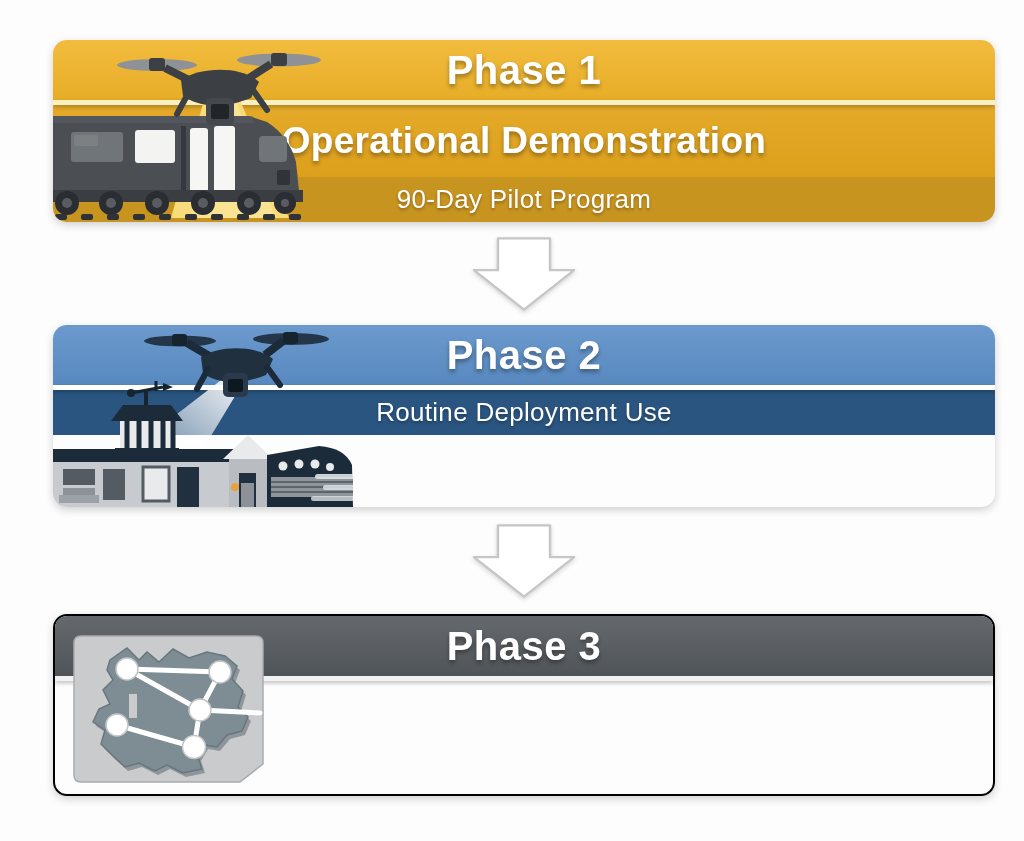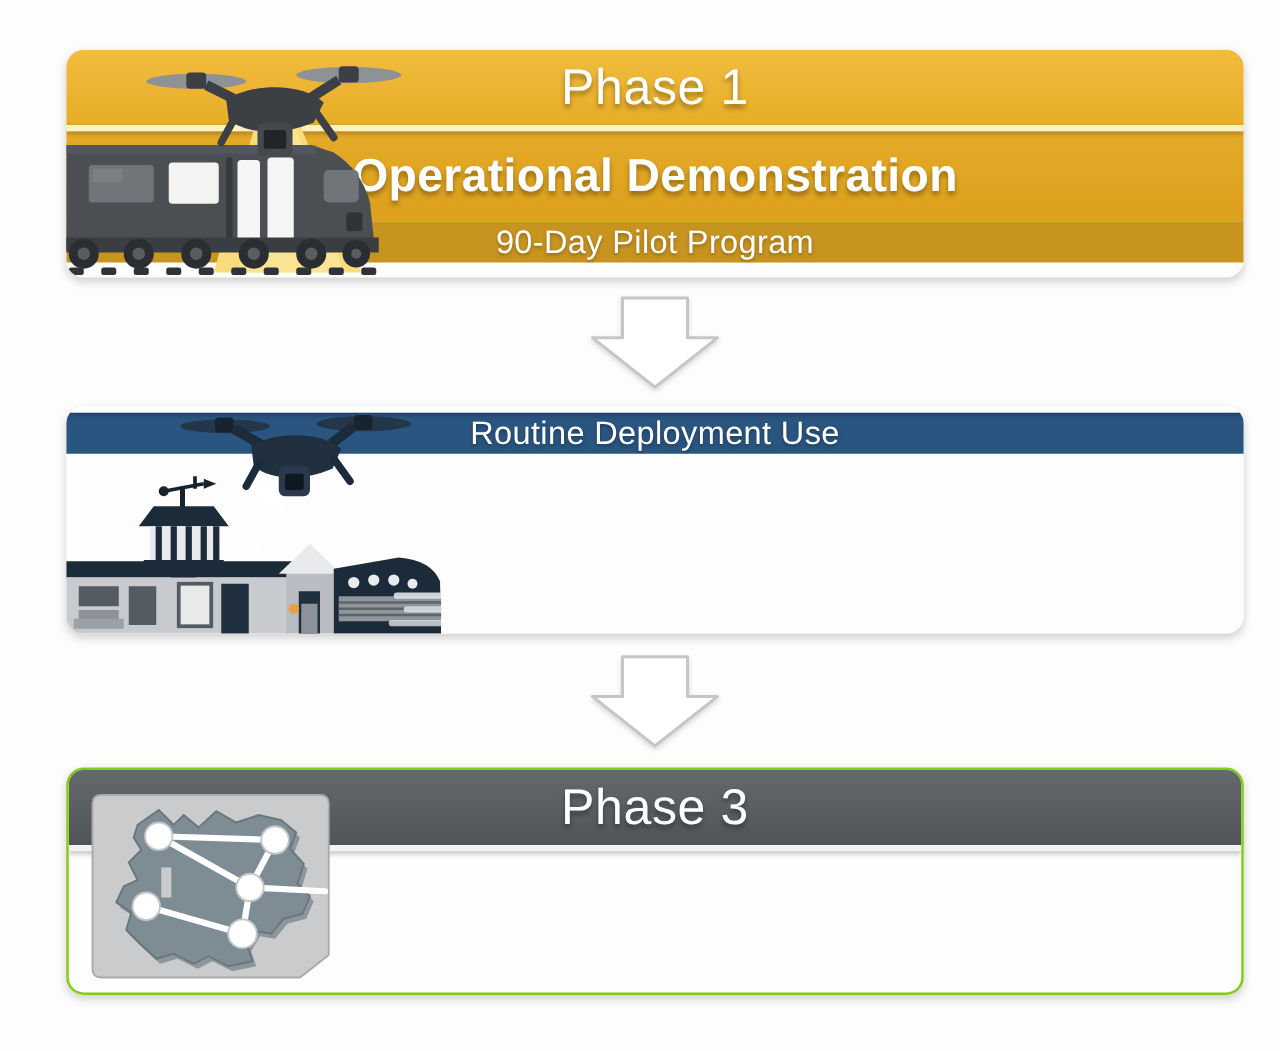--- a/index.html
+++ b/index.html
@@ -5,45 +5,45 @@
   * { margin:0; padding:0; box-sizing:border-box; }
   html,body { width:1024px; height:841px; font-family:"Liberation Sans","DejaVu Sans",sans-serif; background:#FDFDFD; overflow:hidden; }
 
   .stack { position:relative; width:942px; margin:40px 0 0 53px; }
 
   .band {
     position:relative; width:942px; height:182px;
     border-radius:14px; overflow:hidden;
     box-shadow:0 3px 8px rgba(0,0,0,0.18);
   }
-  .band[data-phase-index="2"] { border:2px solid #84cc16; }
+  .band[data-phase-index="2"] { border:2px solid #000000; }
 
   .strip { position:relative; width:100%; }
   .strip.top {
     height:60px;
     background:linear-gradient(rgba(255,255,255,0.10), rgba(0,0,0,0.04)), var(--c-top);
     display:flex; align-items:center; justify-content:center;
   }
   .strip.divider {
     height:5px; background:var(--c-divider);
     box-shadow:0 2px 4px rgba(0,0,0,0.25);
     position:relative; z-index:1;
   }
   .strip.middle {
     height:72px;
     background:linear-gradient(rgba(255,255,255,0.05), rgba(0,0,0,0.03)), var(--c-middle);
     display:flex; align-items:center; justify-content:center;
   }
   .strip.bottom {
-    height:33px; background:var(--c-bottom);
+    height:45px; background:var(--c-bottom);
     display:flex; align-items:center; justify-content:center;text-align:right;
   }
 
   .phase-label {
-    color:var(--c-text); font-size:40px; font-weight:normal;
+    color:var(--c-text); font-size:40px; font-weight:bold;
     text-shadow:0 3px 4px rgba(0,0,0,0.35); letter-spacing:0.5px;
   }
   .phase-title {
     color:var(--c-text); font-size:37px; font-weight:bold;
     text-shadow:0 3px 4px rgba(0,0,0,0.35); letter-spacing:0.3px;
   }
   .phase-subtitle {
     color:var(--c-text); font-size:26px; font-weight:normal;
     text-shadow:0 2px 3px rgba(0,0,0,0.30); letter-spacing:0.3px;
   }
@@ -223,20 +223,23 @@
           <path d="M134,18 L158,32" stroke="#1C2B3A" stroke-width="8"></path>
           <path d="M230,16 L212,30" stroke="#1C2B3A" stroke-width="8"></path>
           <path d="M148,32 C166,20 204,20 220,34 L213,50 C186,61 162,58 150,48 Z" fill="#20303F"></path>
           <path d="M155,44 L144,64" stroke="#1C2B3A" stroke-width="6" stroke-linecap="round"></path>
           <path d="M214,42 L227,60" stroke="#1C2B3A" stroke-width="6" stroke-linecap="round"></path>
           <rect x="170" y="48" width="25" height="24" rx="5" fill="#2A3A4C"></rect>
           <rect x="175" y="54" width="15" height="13" rx="2" fill="#0E1820"></rect>
         </g>
       </svg>
     </div>
+    <div class="strip top">
+      <div class="phase-label">Phase 2</div>
+    </div>
     <div class="strip divider"></div>
     <div class="strip bottom">
       <div class="phase-subtitle">Routine Deployment Use</div>
     </div>
   </section>
 
   <div class="arrow-row second">
     <svg class="arrow-svg" viewBox="0 0 110 80">
       <path class="arrow-shape" d="M28,3 H82 V36 H107 L55,77 L3,36 H28 Z" fill="#FFFFFF" stroke="#C6C6C6" stroke-width="2.5" stroke-linejoin="round"></path>
     </svg>

